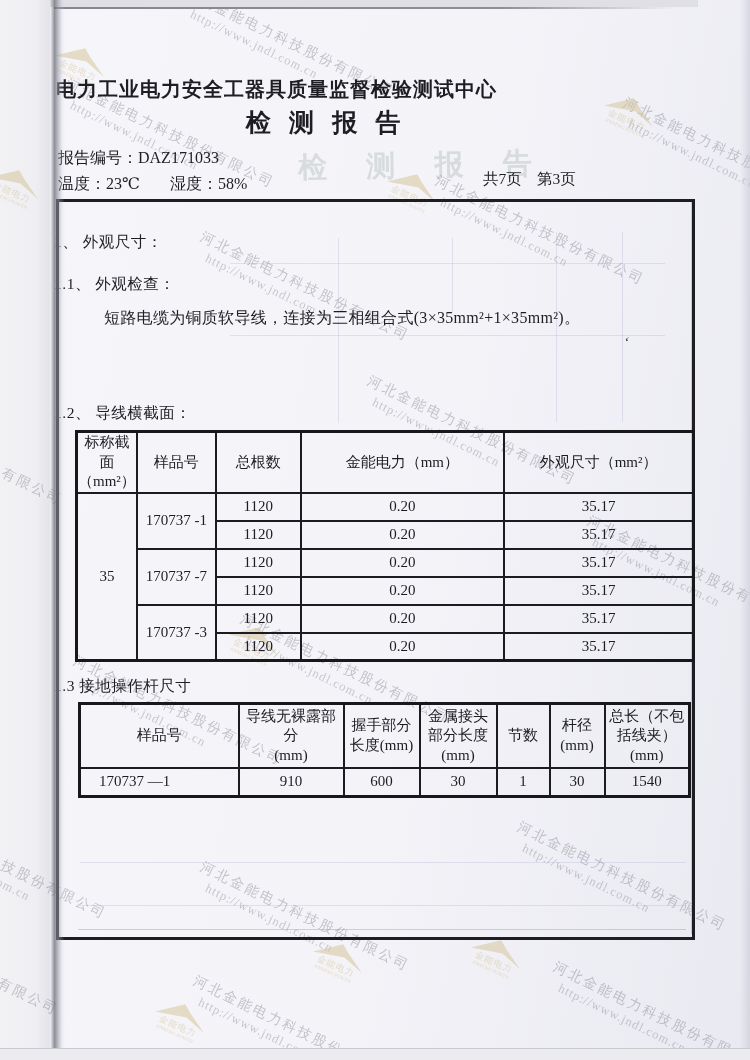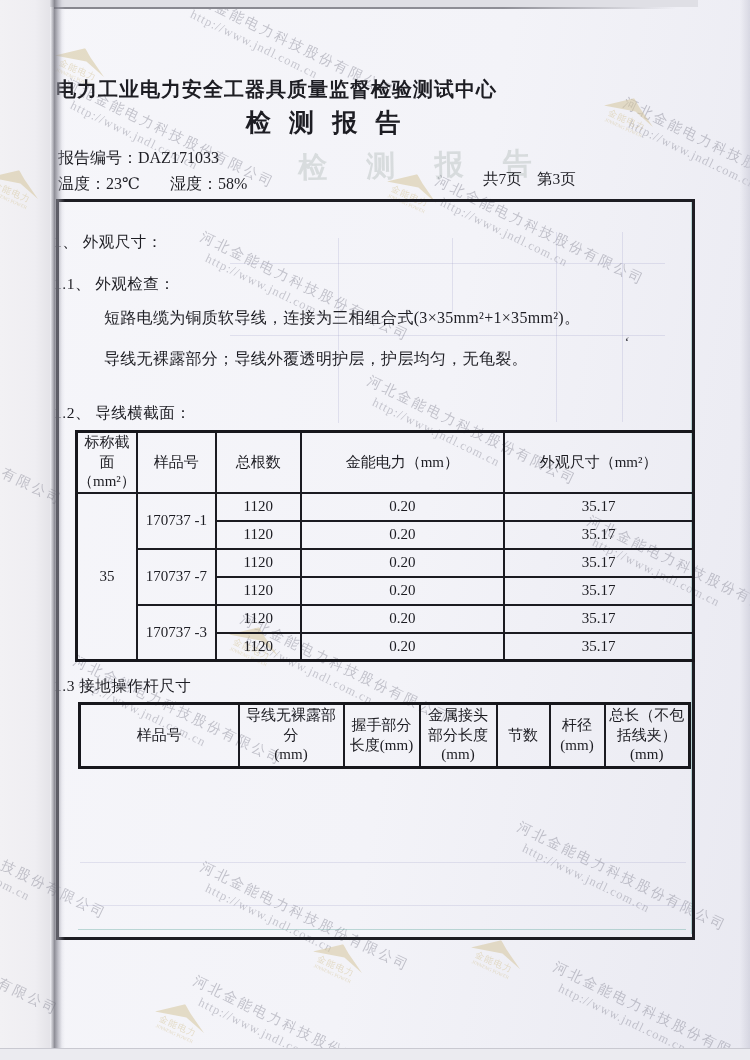--- a/index.html
+++ b/index.html
@@ -143,21 +143,20 @@
   <div class="abs pages" style="left:483px;top:169px;">共7页</div>
   <div class="abs pages" style="left:537px;top:169px;">第3页</div>
 
   <div class="abs big-box"></div>
   <div class="abs teal-b"></div>
   <div class="abs teal-r"></div>
 
   <div class="abs sec" style="left:54px;top:232px;">1、 外观尺寸：</div>
   <div class="abs sec" style="left:54px;top:274px;">1.1、 外观检查：</div>
   <div class="abs para" style="left:104px;top:308px;">短路电缆为铜质软导线，连接为三相组合式(3×35mm²+1×35mm²)。</div>
-  <div class="abs para" style="left:104px;top:349px;">导线无裸露部分；导线外覆透明护层，护层均匀，无龟裂。</div>
   <div class="abs sec" style="left:54px;top:403px;">1.2、 导线横截面：</div>
   <div class="abs sec" style="left:54px;top:676px;">1.3 接地操作杆尺寸</div>
 
   <div class="abs stray">ʻ</div>
 
   <table id="t1">
     <colgroup>
         <col style="width:53px">
         <col style="width:79px">
         <col style="width:85px">
@@ -234,18 +233,27 @@
 (mm)</th>
           <th>节数</th>
           <th>杆径
 (mm)</th>
           <th>总长（不包
 括线夹）
 (mm)</th>
         </tr>
       </thead>
     <tbody>
+        <tr>
+          <td class="sample">170737 —1</td>
+          <td>910</td>
+          <td>600</td>
+          <td>30</td>
+          <td>1</td>
+          <td>30</td>
+          <td>1540</td>
+        </tr>
       </tbody>
   </table>
 
   <div class="abs edge-band"></div>
   <div class="abs bottom-strip"></div>
 </div>
 
 </body></html>

